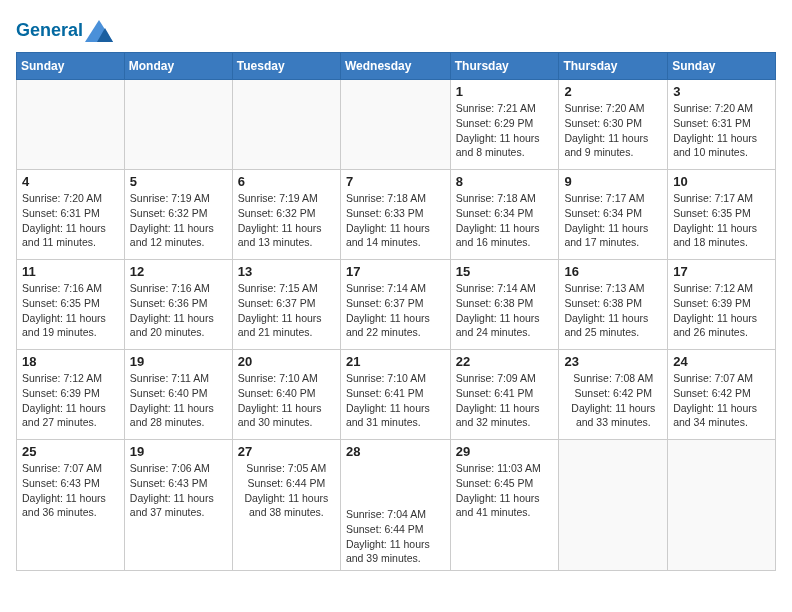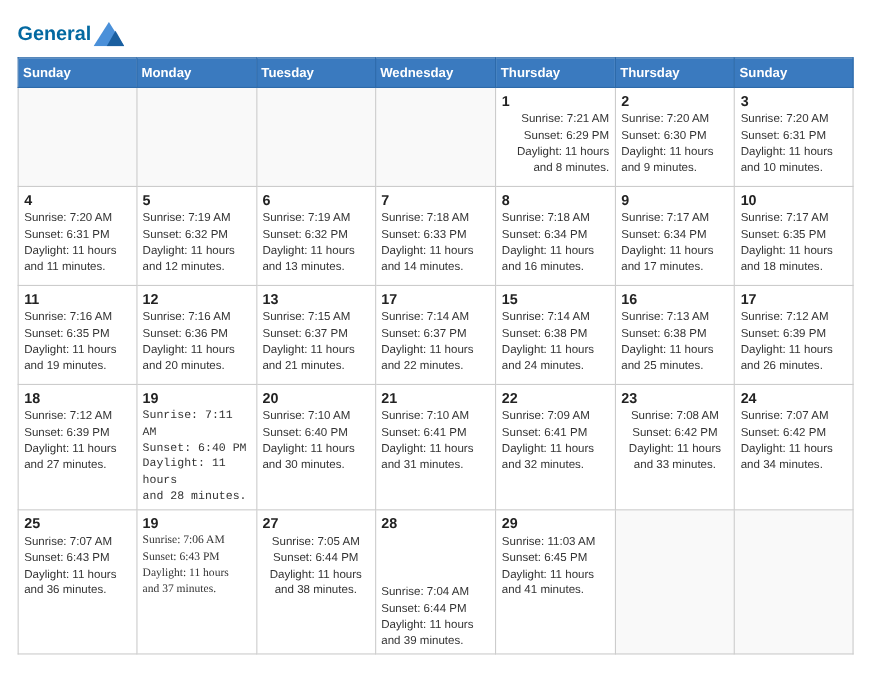--- a/index.html
+++ b/index.html
@@ -109,21 +109,21 @@
       </tr>
   </thead>
   <tbody id="calendar-body">
   <tr>
         <td class="empty"></td>
         <td class="empty"></td>
         <td class="empty"></td>
         <td class="empty"></td>
         <td>
           <span class="day-number">1</span>
-          <div class="day-info" style="white-space: pre-line; text-align: right;">Sunrise: 7:21 AM
+          <div class="day-info" style="white-space: pre-line;">Sunrise: 7:21 AM
 Sunset: 6:29 PM
 Daylight: 11 hours
 and 8 minutes.</div>
         </td>
         <td>
           <span class="day-number">2</span>
           <div class="day-info" style="white-space: pre-line;">Sunrise: 7:20 AM
 Sunset: 6:30 PM
 Daylight: 11 hours
 and 9 minutes.</div>
@@ -241,21 +241,21 @@
       <tr>
         <td>
           <span class="day-number">18</span>
           <div class="day-info" style="white-space: pre-line;">Sunrise: 7:12 AM
 Sunset: 6:39 PM
 Daylight: 11 hours
 and 27 minutes.</div>
         </td>
         <td>
           <span class="day-number">19</span>
-          <div class="day-info" style="white-space: pre-line; font-family: Liberation Mono, monospace;">Sunrise: 7:11 AM
+          <div class="day-info" style="white-space: pre-line;">Sunrise: 7:11 AM
 Sunset: 6:40 PM
 Daylight: 11 hours
 and 28 minutes.</div>
         </td>
         <td>
           <span class="day-number">20</span>
           <div class="day-info" style="white-space: pre-line;">Sunrise: 7:10 AM
 Sunset: 6:40 PM
 Daylight: 11 hours
 and 30 minutes.</div>
@@ -292,21 +292,21 @@
       <tr>
         <td>
           <span class="day-number">25</span>
           <div class="day-info" style="white-space: pre-line;">Sunrise: 7:07 AM
 Sunset: 6:43 PM
 Daylight: 11 hours
 and 36 minutes.</div>
         </td>
         <td>
           <span class="day-number">19</span>
-          <div class="day-info" style="white-space: pre-line; font-family: Liberation Serif, serif;">Sunrise: 7:06 AM
+          <div class="day-info" style="white-space: pre-line;">Sunrise: 7:06 AM
 Sunset: 6:43 PM
 Daylight: 11 hours
 and 37 minutes.</div>
         </td>
         <td>
           <span class="day-number">27</span>
           <div class="day-info" style="white-space: pre-line; text-align: center;">Sunrise: 7:05 AM
 Sunset: 6:44 PM
 Daylight: 11 hours
 and 38 minutes.</div>

